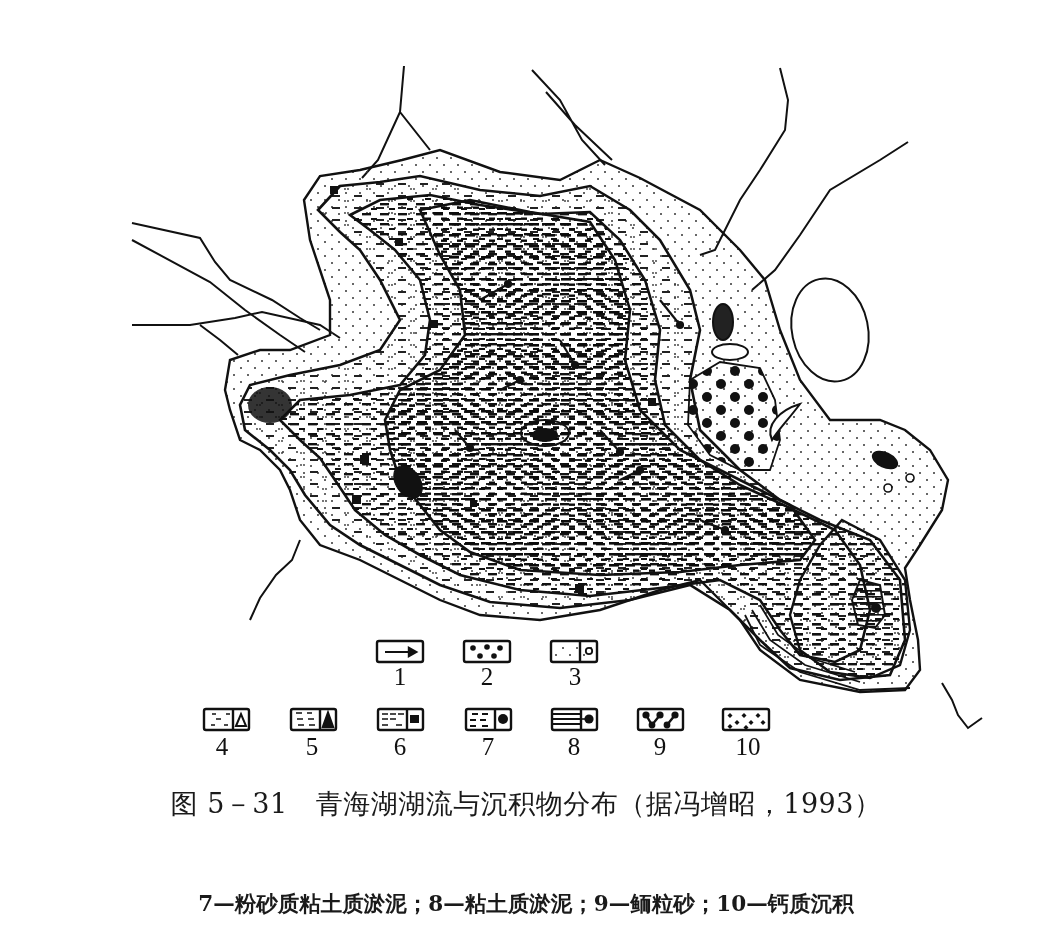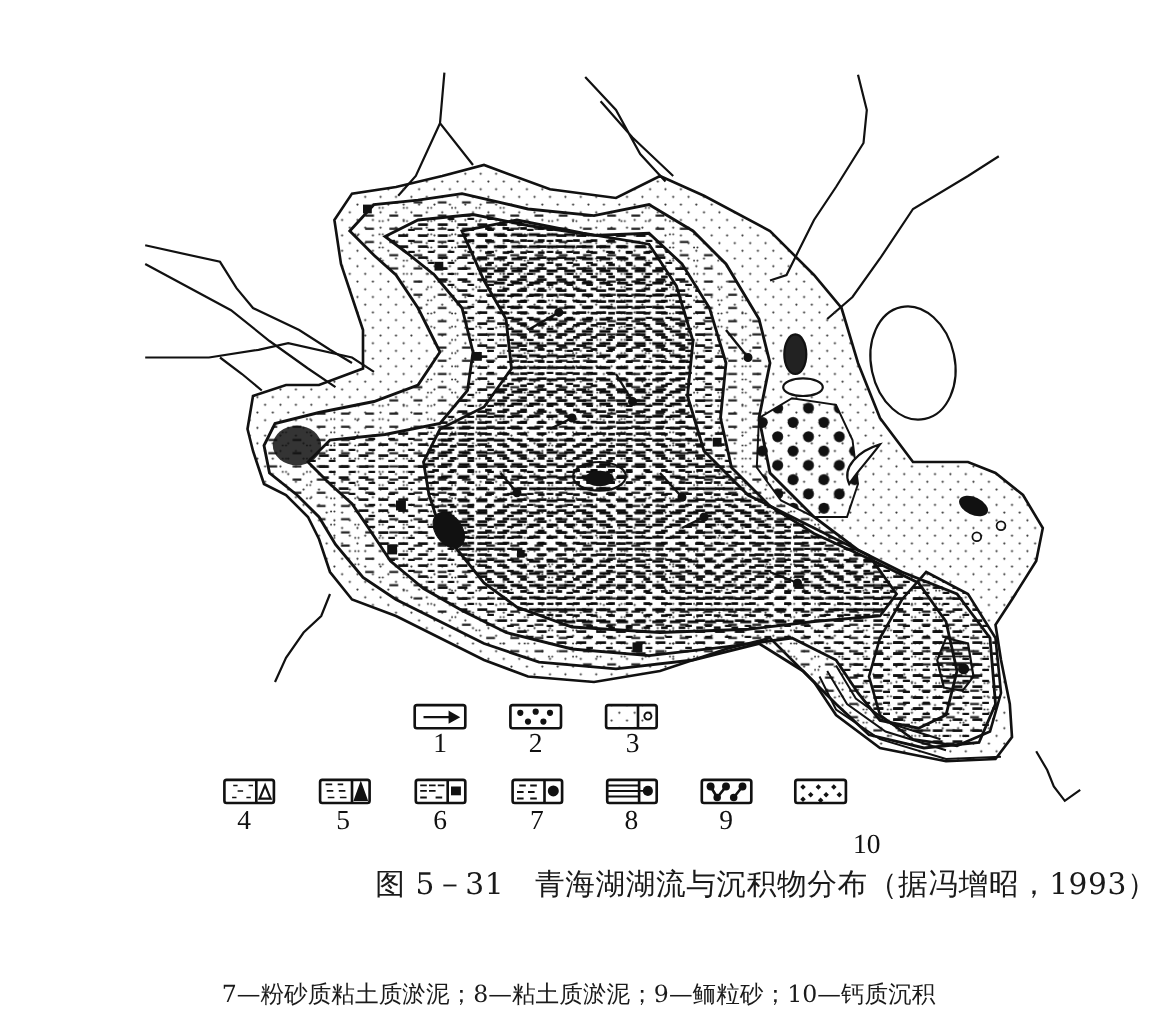--- a/index.html
+++ b/index.html
@@ -1,24 +1,24 @@
 <!DOCTYPE html>
 <html><head>
 <meta charset="utf-8">
 <style>
   html, body { margin: 0; padding: 0; background: #ffffff; }
   body { width: 1052px; height: 930px; position: relative; overflow: hidden;
          font-family: "DejaVu Serif", "Liberation Serif", serif; color: #111; }
   #figure { position: absolute; left: 0; top: 0; width: 1052px; height: 930px; }
   .caption { position: absolute; left: 0; width: 1052px; text-align: center; color: #1a1a1a; white-space: nowrap; }
-  .caption-title { top: 786px; font-size: 27px; letter-spacing: 0.5px; text-align: right; }
+  .caption-title { top: 786px; font-size: 27px; letter-spacing: 0.5px; }
   .caption-title .fig-no { margin-right: 28px; }
   .caption-line { font-size: 21.5px; }
   .caption-line-1 { top: 840px; }
-  .caption-line-2 { top: 889px; }
+  .caption-line-2 { top: 889px; font-weight: bold; }
   .legend-num { position: absolute; font-size: 25px; width: 40px; text-align: center; font-family: "Liberation Serif", serif; }
 </style>
 </head>
 <body>
 
 <div id="figure">
 <svg width="1052" height="930" viewBox="0 0 1052 930" xmlns="http://www.w3.org/2000/svg">
   <defs>
     <pattern id="p-sand" width="14" height="14" patternUnits="userSpaceOnUse">
       <circle cx="3" cy="4" r="1" fill="#333"></circle>
@@ -208,20 +208,20 @@
 
 <span class="legend-num" style="left:380px; top:663px;">1</span>
 <span class="legend-num" style="left:467px; top:663px;">2</span>
 <span class="legend-num" style="left:555px; top:663px;">3</span>
 <span class="legend-num" style="left:202px; top:733px;">4</span>
 <span class="legend-num" style="left:292px; top:733px;">5</span>
 <span class="legend-num" style="left:380px; top:733px;">6</span>
 <span class="legend-num" style="left:468px; top:733px;">7</span>
 <span class="legend-num" style="left:554px; top:733px;">8</span>
 <span class="legend-num" style="left:640px; top:733px;">9</span>
-<span class="legend-num" style="left:768px; top:733px;margin-top:21px;">10</span>
+<span class="legend-num" style="left:728px; top:733px;">10</span>
 
 
 <div class="caption caption-title">
   <span class="fig-no">图 5－31</span><span>青海湖湖流与沉积物分布（据冯增昭，1993）</span>
 </div>
 <div class="caption caption-line caption-line-2">7—粉砂质粘土质淤泥；8—粘土质淤泥；9—鲕粒砂；10—钙质沉积</div>
 </div>
 
 </body></html>

